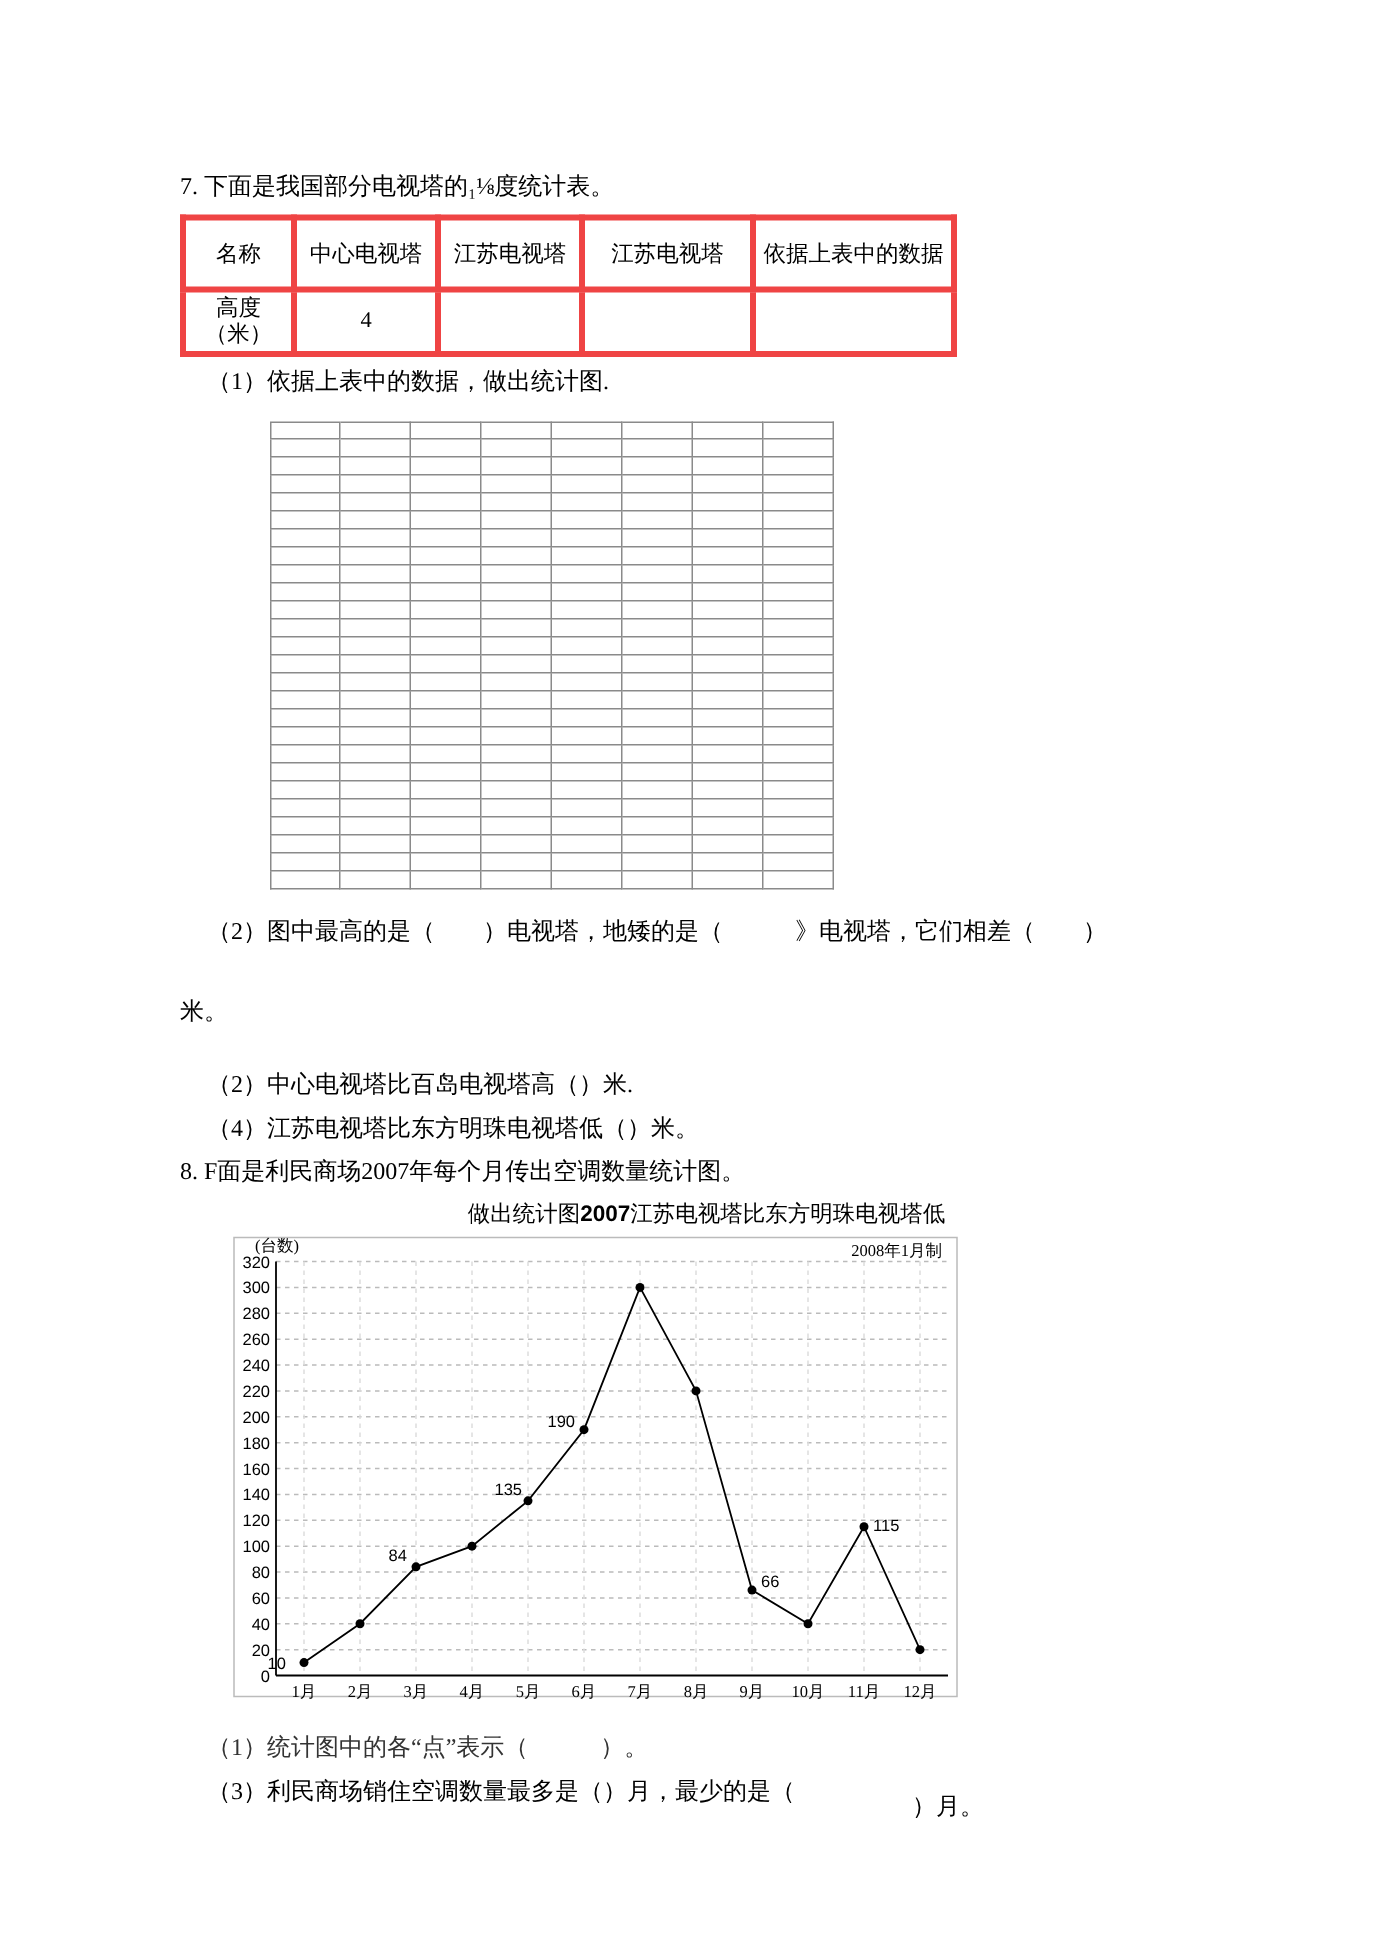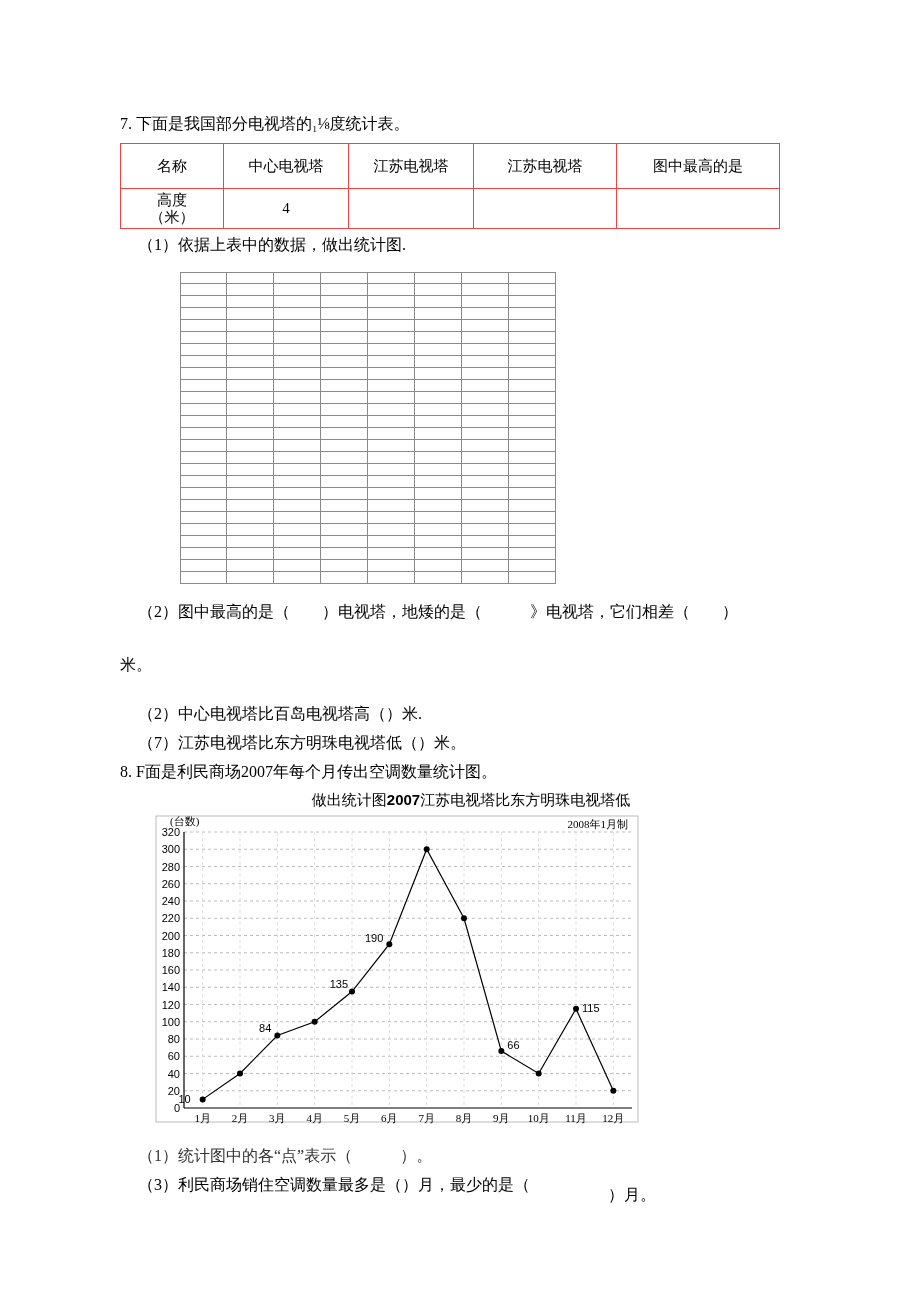--- a/index.html
+++ b/index.html
@@ -15,26 +15,26 @@
     padding:110px 120px 80px 120px;
     box-sizing:border-box;
   }
   .line{ margin:4px 0 8px 0; }
   .indent{ padding-left:18px; }
   .q-table{
     border-collapse:collapse;
     margin-top:2px;
   }
   .q-table td,.q-table th{
-    border:1px solid #ef4444;
+    border:4px solid #ef4444;
     font-weight:normal;
     font-size:15px;
     text-align:center;
     vertical-align:middle;
-    padding:2px 16px;
+    padding:2px 0;
   }
   .blank-grid{
     margin:16px 0 18px 60px;
   }
   .blank-grid-row0{ display:flex; }
   .blank-grid-cell{
     box-sizing:border-box;
     border:1px solid #8a8a8a;
   }
   .gap{ height:16px; }
@@ -50,21 +50,21 @@
 <div class="page">
   <div class="line">7. 下面是我国部分电视塔的₁⅛度统计表。</div>
 
   <table class="q-table">
     <tbody>
         <tr>
       <th style="width:70px;height:40px;">名称</th>
       <th style="width:92px;">中心电视塔</th>
       <th style="width:92px;">江苏电视塔</th>
       <th style="width:110px;">江苏电视塔</th>
-      <th style="width:130px;">图中最高的是</th>
+      <th style="width:130px;">依据上表中的数据</th>
     </tr>
     <tr>
       <td style="height:35px;line-height:1.1;">高度（米）</td>
       <td>4</td>
       <td></td>
       <td></td>
       <td></td>
     </tr>
   </tbody>
     </table>
@@ -332,21 +332,21 @@
         <div class="blank-grid-cell" style="width: 47px; height: 12px; border-left: none; border-top: none;"></div>
         <div class="blank-grid-cell" style="width: 47px; height: 12px; border-left: none; border-top: none;"></div>
       </div>
     </div>
 
   <div class="line indent">（2）图中最高的是（　　）电视塔，地矮的是（　　　》电视塔，它们相差（　　）</div>
   <div class="big-gap"></div>
   <div class="line">米。</div>
   <div class="gap"></div>
   <div class="line indent">（2）中心电视塔比百岛电视塔高（）米.</div>
-  <div class="line indent">（7）江苏电视塔比东方明珠电视塔低（）米。</div>
+  <div class="line indent">（4）江苏电视塔比东方明珠电视塔低（）米。</div>
 
   <div class="line">8. F面是利民商场2007年每个月传出空调数量统计图。</div>
 
   <div class="chart-wrap">
     <div class="chart-title">
       <span>做出统计图</span><b>2007</b><span>江苏电视塔比东方明珠电视塔低</span>
     </div>
     <svg id="chart" class="chart-svg" width="500" height="330">
         <rect x="14" y="6" width="482" height="306" fill="none" stroke="#bbb" stroke-width="1"></rect>
         <text x="486" y="18" text-anchor="end" font-size="11" font-family="SimSun">2008年1月制</text>

